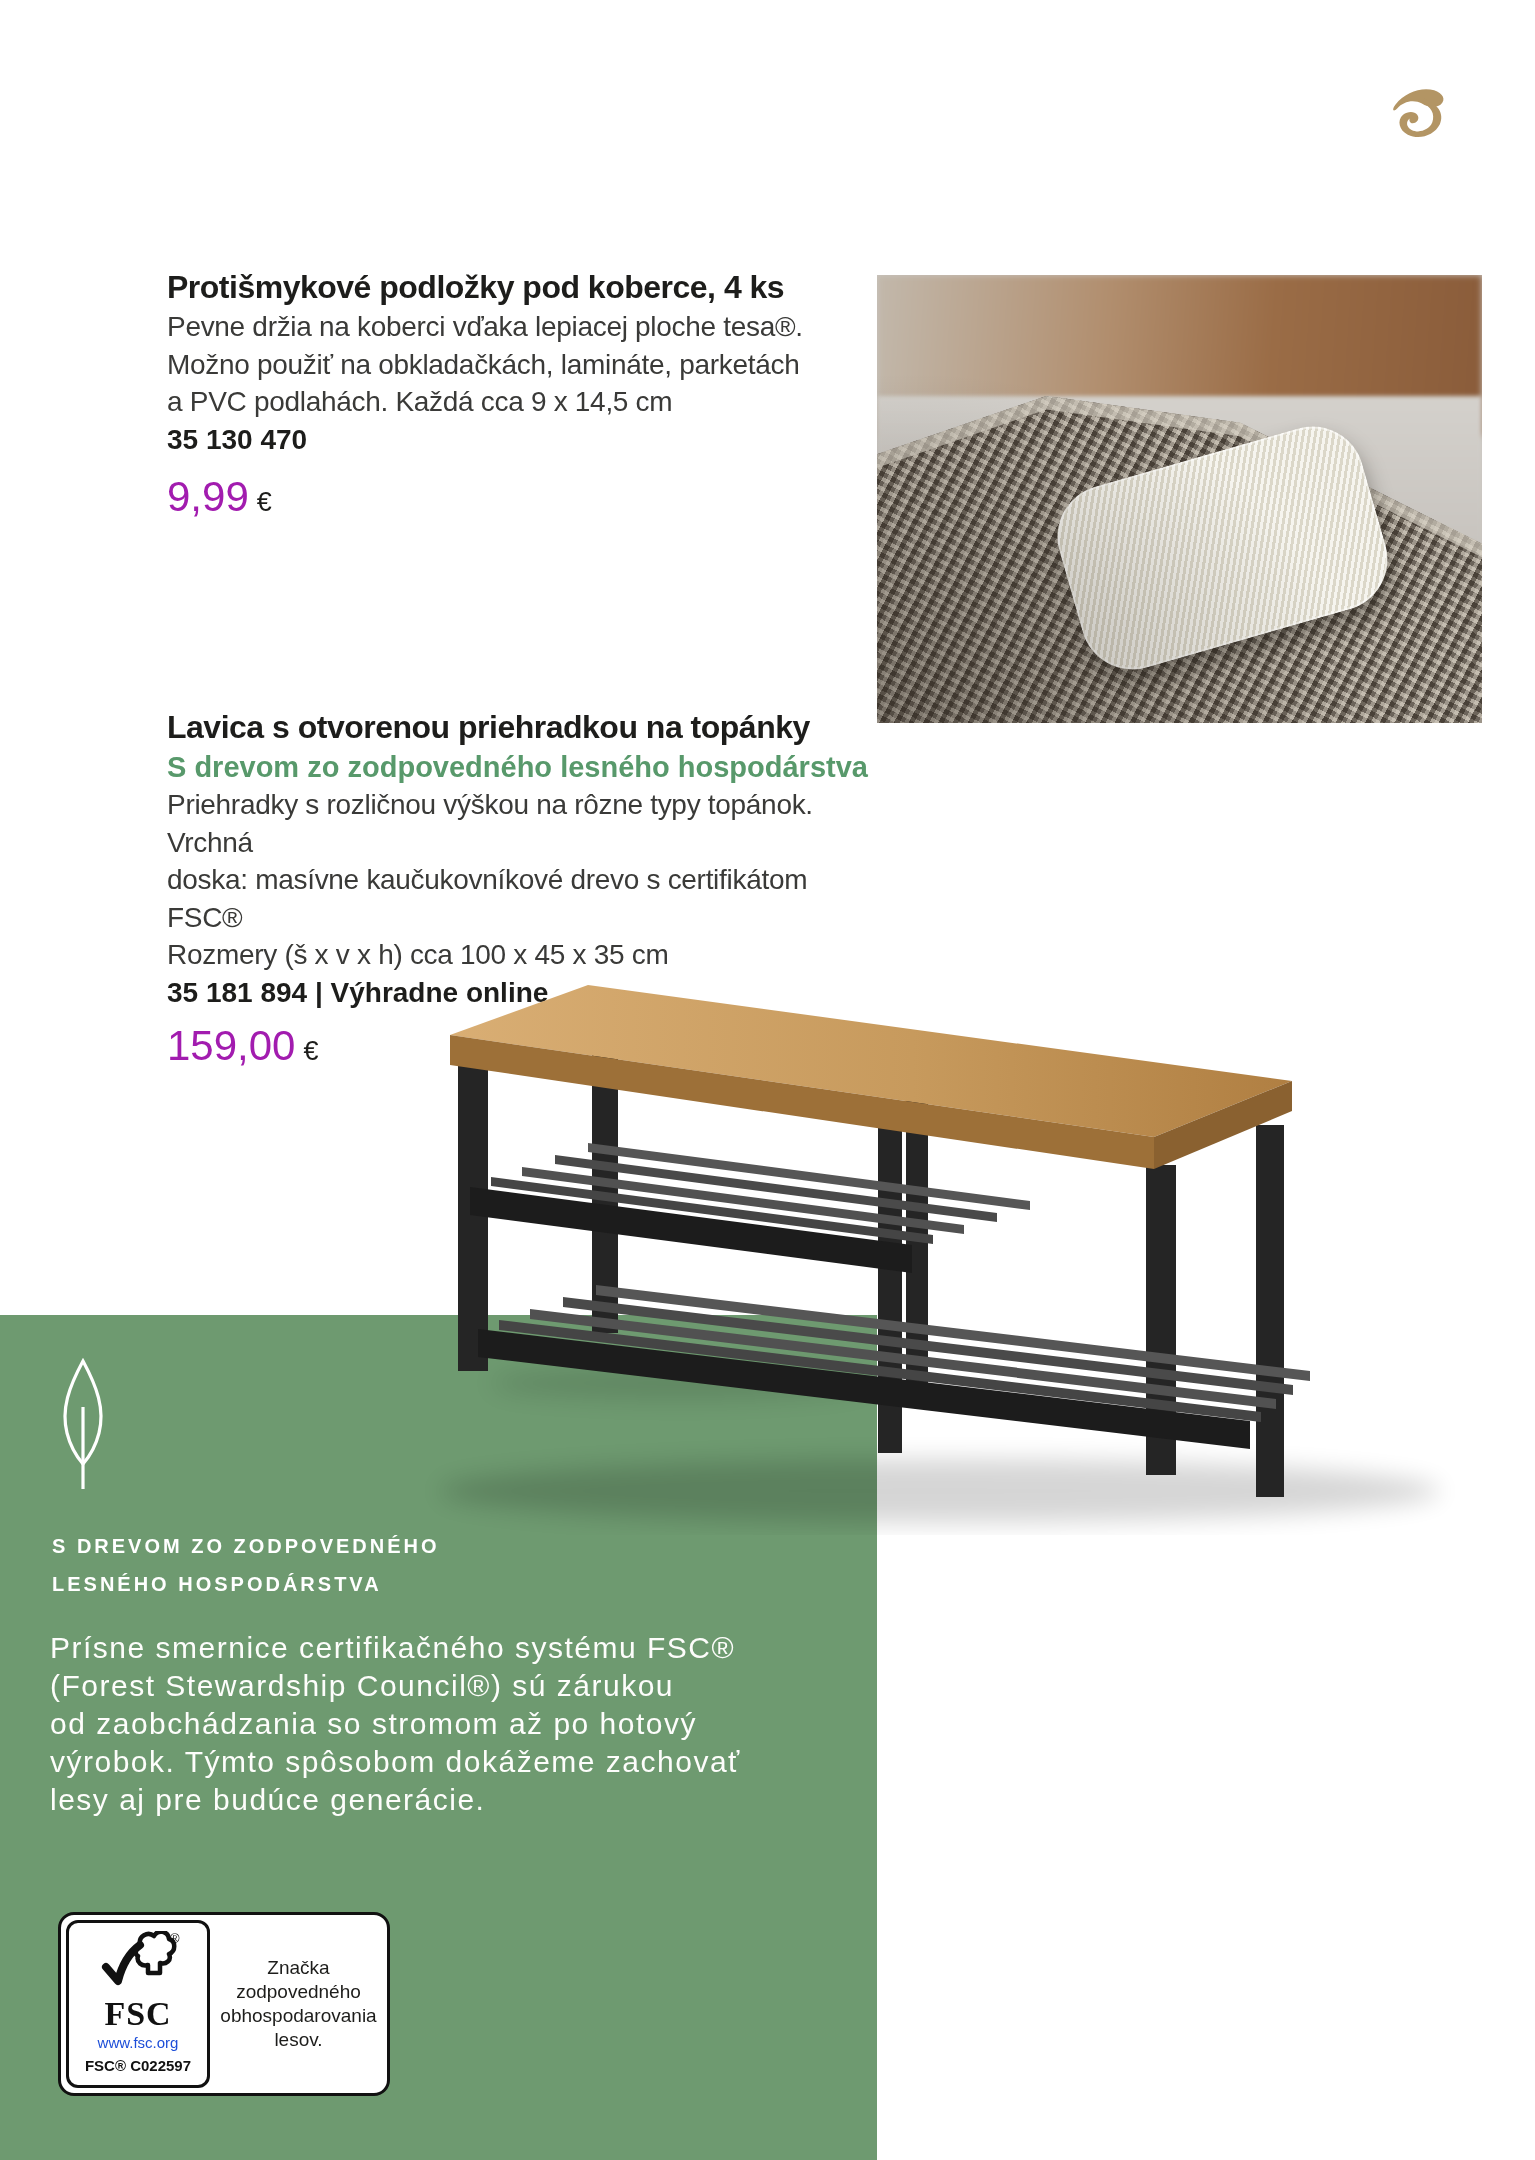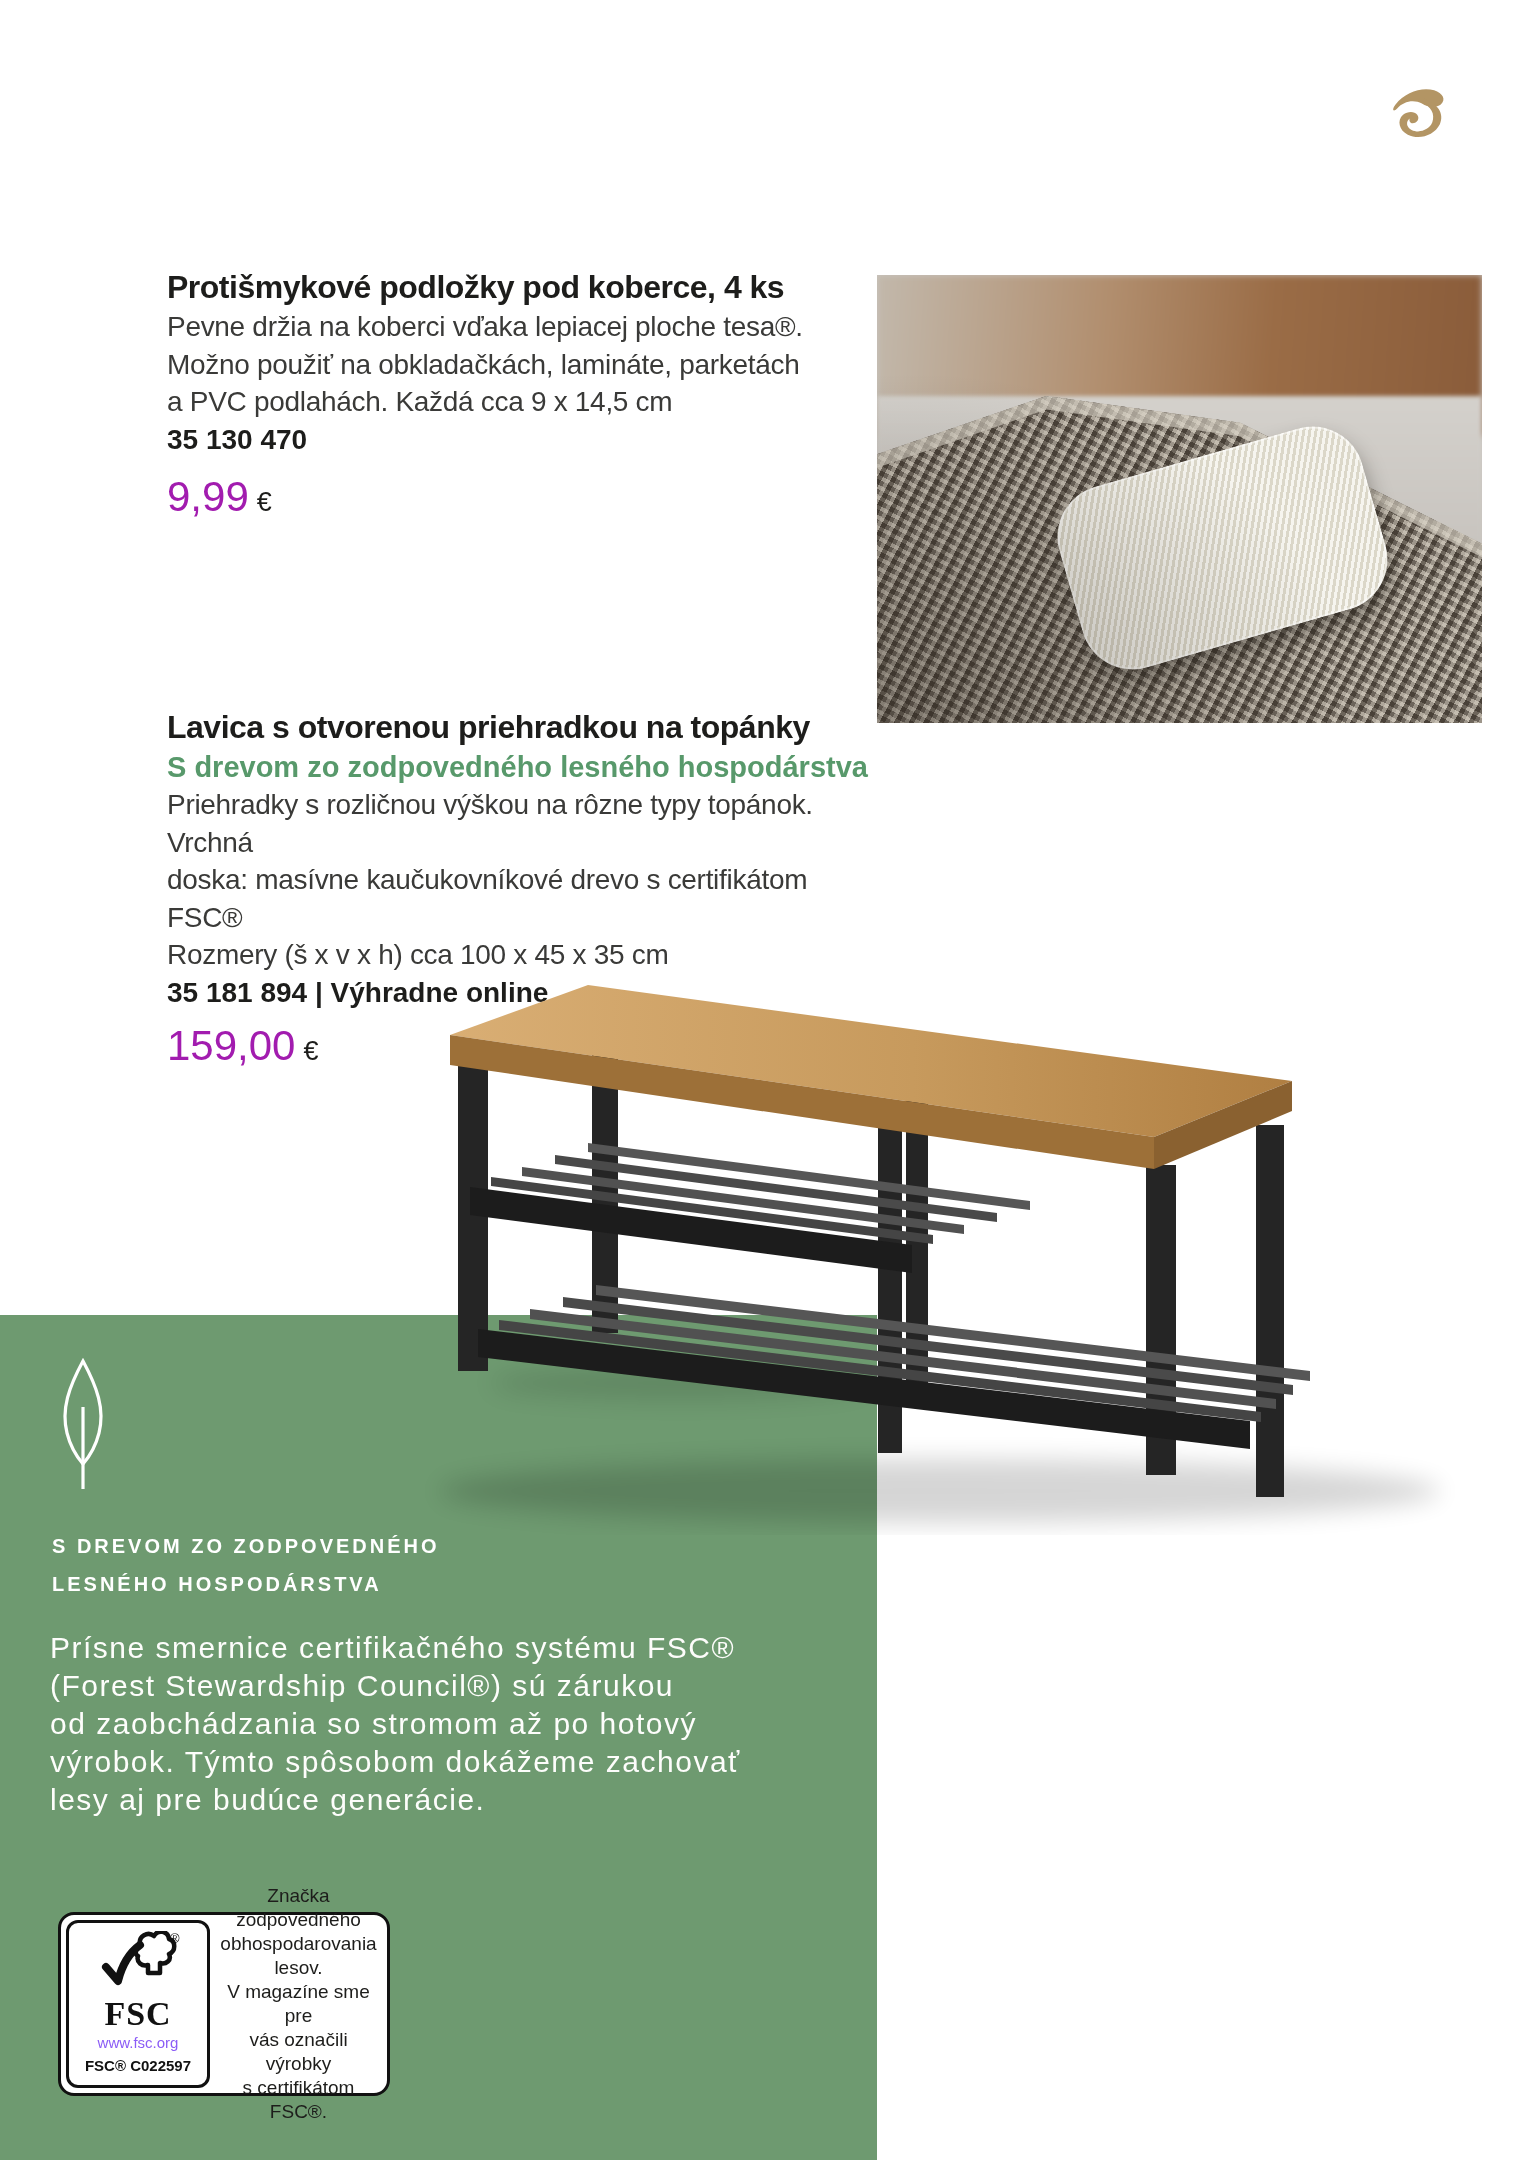--- a/index.html
+++ b/index.html
@@ -49,21 +49,21 @@
     font-size:20px; line-height:38px; letter-spacing:3px;}
   .eco-par{position:absolute; left:50px; top:314px; color:#fdfdfb;
     font-size:30px; line-height:38px; letter-spacing:1.5px;}
   
   .fsc-box{position:absolute; left:58px; top:597px; width:332px; height:184px;
     background:#fff; border:3px solid #111; border-radius:16px; box-sizing:border-box;
     display:flex; align-items:stretch;}
   .fsc-inner{width:144px; margin:5px 0 5px 5px; border:3px solid #111; border-radius:12px;
     box-sizing:border-box; display:flex; flex-direction:column; align-items:center; padding-top:8px;}
   .fsc-brand{font-family:"Liberation Serif", serif; font-weight:bold; font-size:34px; line-height:38px; color:#111; letter-spacing:1px;}
-  .fsc-url{font-size:15px; color:#8b5cf6; margin-top:1px;}
+  .fsc-url{font-size:15px; color:#1d4ed8; margin-top:1px;}
   .fsc-lic{font-size:15px; font-weight:bold; color:#111; margin-top:6px;}
   .fsc-right{flex:1; display:flex; flex-direction:column; justify-content:center; 
     text-align:center; font-size:19px; line-height:24px; color:#1d1d1b; padding:0 8px;}
 </style>
 </head>
 <body>
 
 <div class="page">
 
   <svg class="brand-logo" viewBox="0 0 70 70">
@@ -133,25 +133,20 @@
         </svg>
         <div class="fsc-brand">FSC</div>
         <div class="fsc-url">www.fsc.org</div>
         <div class="fsc-lic">FSC® C022597</div>
       </div>
       <div class="fsc-right">
         <div>
           <div>Značka zodpovedného</div>
           <div>obhospodarovania lesov.</div>
         </div>
-        <div>
-          <div>V magazíne sme pre</div>
-          <div>vás označili výrobky</div>
-          <div>s certifikátom FSC®.</div>
-        </div>
       </div>
     </div>
   </div>
 
   <svg class="bench" viewBox="0 0 1200 600">
     <defs>
       <linearGradient id="wood" x1="0" y1="0" x2="1" y2="0">
         <stop offset="0" stop-color="#d9ae74"></stop>
         <stop offset="0.55" stop-color="#c79a5d"></stop>
         <stop offset="1" stop-color="#b07f42"></stop>

